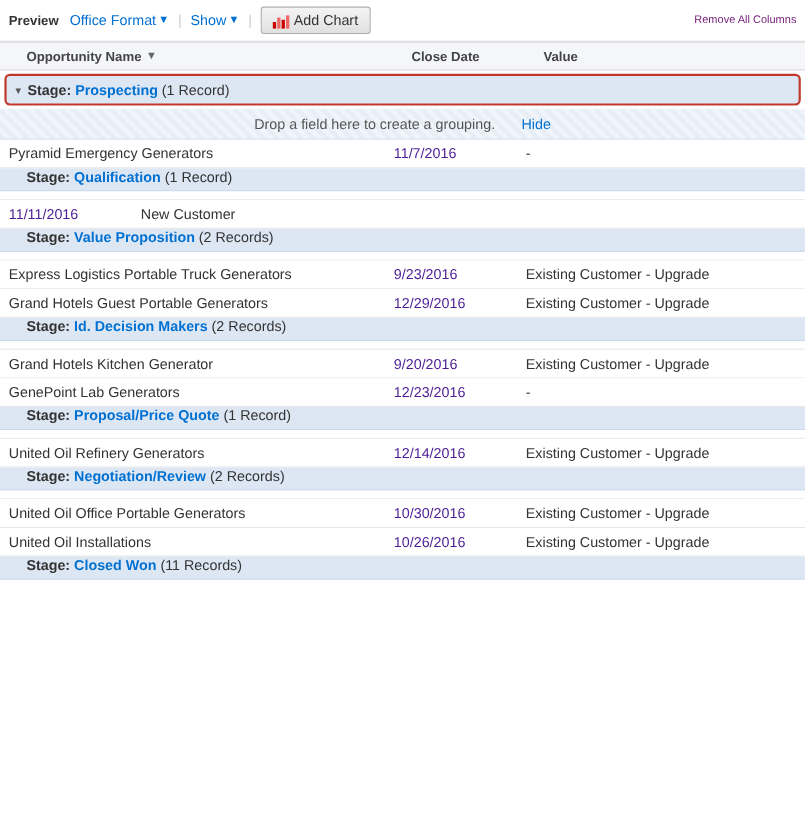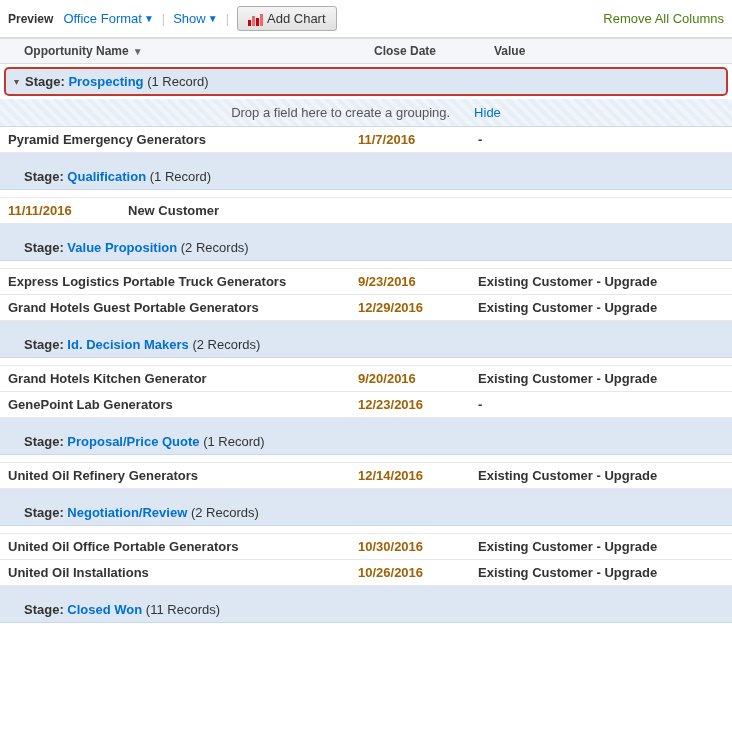--- a/index.html
+++ b/index.html
@@ -49,22 +49,22 @@
       gap: 4px;
       padding: 4px 10px;
       border: 1px solid #aeaeae;
       border-radius: 3px;
       background: linear-gradient(to bottom, #f4f4f4, #e0e0e0);
       cursor: pointer;
       font-size: 13px;
       color: #333;
     }
     .remove-all-link {
-      color: #4d7c0f;
-      font-size: 13px;
+      color: #701a75;
+      font-size: 10px;
       cursor: pointer;
       margin-left: auto;
       text-decoration: none;
     }
 
     
     .col-header-row {
       display: flex;
       align-items: center;
       background: #f4f6f9;
@@ -148,47 +148,46 @@
       cursor: pointer;
     }
 
     
     .data-row {
       display: flex;
       align-items: center;
       padding: 5px 0;
       border-bottom: 1px solid #e8e8e8;
       background: #fff;
-      font-weight: bold;
     }
 
     .cell-opp-name {
       flex: 0 0 350px;
       padding: 0 8px;
       color: #333;
       font-size: 13px;
     }
     .cell-close-date {
       flex: 0 0 120px;
       padding: 0 8px;
-      color: #a16207;
+      color: #4c1d95;
       font-size: 13px;
     }
     .cell-type {
       flex: 1;
       padding: 0 8px;
       color: #333;
       font-size: 13px;
     }
 
     
     .sub-stage-row {
       display: flex;
       align-items: center;
-      padding: 16px 8px 5px 24px;
+      padding: 0 8px 5px 24px;
       background: #dde7f3;
       border-bottom: 1px solid #c8d8ea;
     }
 
     
     .empty-row {
       height: 8px;
       background: #fff;
       border-bottom: 1px solid #e8e8e8;
     }

